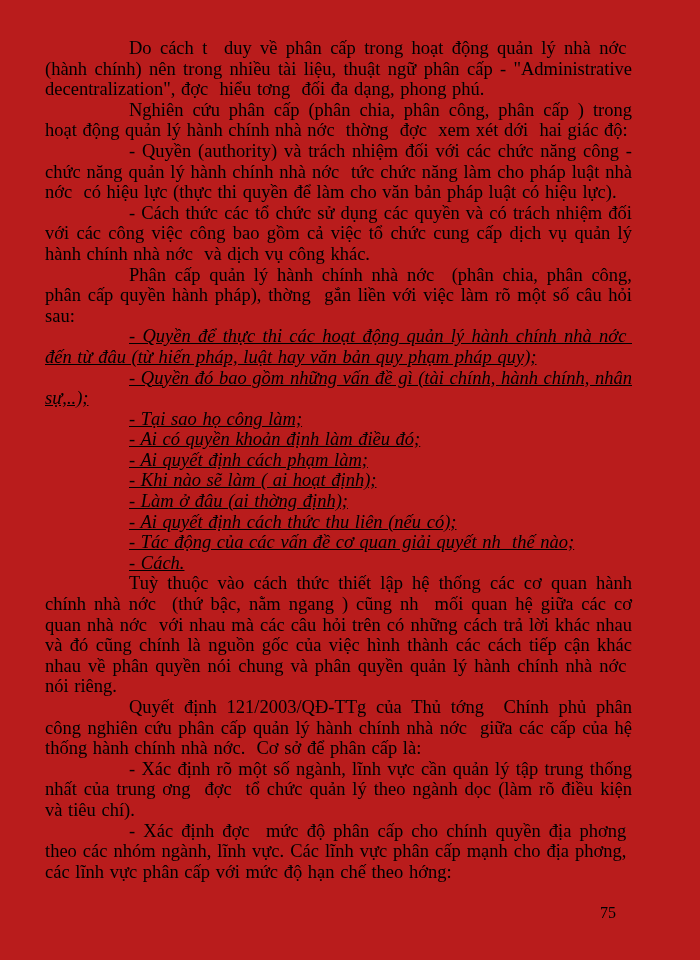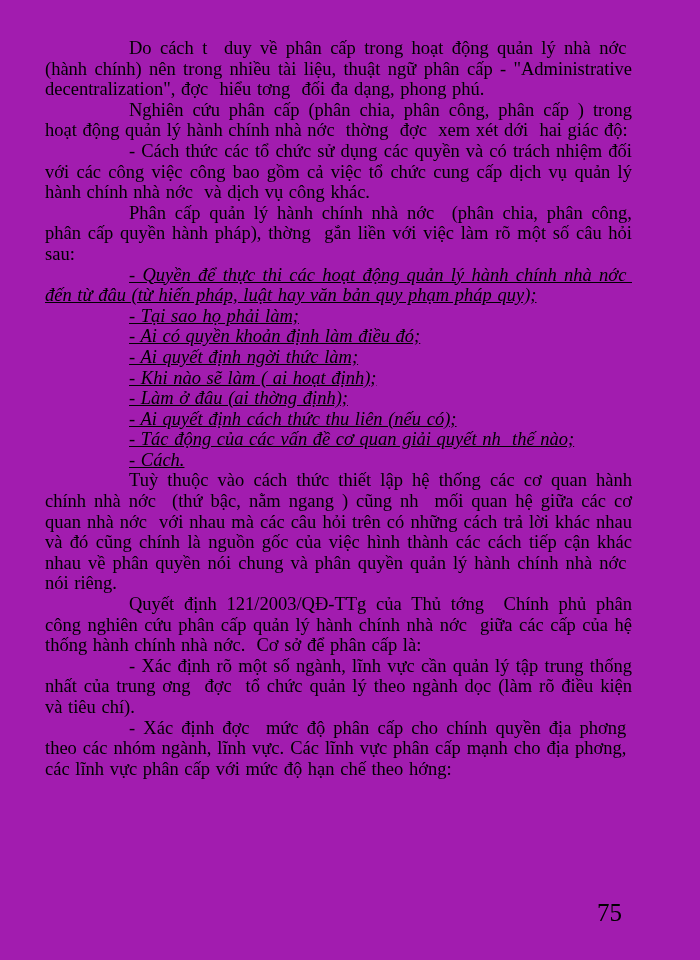--- a/index.html
+++ b/index.html
@@ -4,21 +4,21 @@
 <style>
   html, body {
     margin: 0;
     padding: 0;
     background: #ffffff;
   }
   .page {
     position: relative;
     width: 700px;
     height: 960px;
-    background: #a21caf;
+    background: #b91c1c;
     color: #000000;
     font-family: "Liberation Serif", "DejaVu Serif", serif;
     overflow: hidden;
   }
   .content {
     position: absolute;
     left: 45px;
     top: 38px;
     width: 587px;
   }
@@ -29,39 +29,41 @@
     text-align: justify;
     text-indent: 84px;
     word-spacing: 1px;
   }
   .content p.italic {
     font-style: italic;
     text-decoration: underline;
   }
   .page-number {
     position: absolute;
-    right: 78px;
+    right: 84px;
     bottom: 37px;
-    font-size: 25px;
+    font-size: 16px;
     line-height: 20px;
   }
 </style>
 </head>
 <body>
 
 <div class="page">
   <div class="content">
       <p class="">Do cách t&nbsp; duy về phân cấp trong hoạt động quản lý nhà nớc&nbsp; (hành chính) nên trong nhiều tài liệu, thuật ngữ phân cấp - "Administrative decentralization", đợc&nbsp; hiểu tơng&nbsp; đối đa dạng, phong phú.</p>
       <p class="">Nghiên cứu phân cấp (phân chia, phân công, phân cấp ) trong hoạt động quản lý hành chính nhà nớc&nbsp; thờng&nbsp; đợc&nbsp; xem xét dới&nbsp; hai giác độ:</p>
+      <p class="">- Quyền (authority) và trách nhiệm đối với các chức năng công - chức năng quản lý hành chính nhà nớc&nbsp; tức chức năng làm cho pháp luật nhà nớc&nbsp; có hiệu lực (thực thi quyền để làm cho văn bản pháp luật có hiệu lực).</p>
       <p class="">- Cách thức các tổ chức sử dụng các quyền và có trách nhiệm đối với các công việc công bao gồm cả việc tổ chức cung cấp dịch vụ quản lý hành chính nhà nớc&nbsp; và dịch vụ công khác.</p>
       <p class="">Phân cấp quản lý hành chính nhà nớc&nbsp; (phân chia, phân công, phân cấp quyền hành pháp), thờng&nbsp; gắn liền với việc làm rõ một số câu hỏi sau:</p>
       <p class="italic">- Quyền để thực thi các hoạt động quản lý hành chính nhà nớc&nbsp; đến từ đâu (từ hiến pháp, luật hay văn bản quy phạm pháp quy);</p>
-      <p class="italic">- Tại sao họ phải làm;</p>
+      <p class="italic">- Quyền đó bao gồm những vấn đề gì (tài chính, hành chính, nhân sự,..);</p>
+      <p class="italic">- Tại sao họ công làm;</p>
       <p class="italic">- Ai có quyền khoản định làm điều đó;</p>
-      <p class="italic">- Ai quyết định ngời thức làm;</p>
+      <p class="italic">- Ai quyết định cách phạm làm;</p>
       <p class="italic">- Khi nào sẽ làm ( ai hoạt định);</p>
       <p class="italic">- Làm ở đâu (ai thờng định);</p>
       <p class="italic">- Ai quyết định cách thức thu liên (nếu có);</p>
       <p class="italic">- Tác động của các vấn đề cơ quan giải quyết nh&nbsp; thế nào;</p>
       <p class="italic">- Cách.</p>
       <p class="">Tuỳ thuộc vào cách thức thiết lập hệ thống các cơ quan hành chính nhà nớc&nbsp; (thứ bậc, nằm ngang ) cũng nh&nbsp; mối quan hệ giữa các cơ quan nhà nớc&nbsp; với nhau mà các câu hỏi trên có những cách trả lời khác nhau và đó cũng chính là nguồn gốc của việc hình thành các cách tiếp cận khác nhau về phân quyền nói chung và phân quyền quản lý hành chính nhà nớc&nbsp; nói riêng.</p>
       <p class="">Quyết định 121/2003/QĐ-TTg của Thủ tớng&nbsp; Chính phủ phân công nghiên cứu phân cấp quản lý hành chính nhà nớc&nbsp; giữa các cấp của hệ thống hành chính nhà nớc.&nbsp; Cơ sở để phân cấp là:</p>
       <p class="">- Xác định rõ một số ngành, lĩnh vực cần quản lý tập trung thống nhất của trung ơng&nbsp; đợc&nbsp; tổ chức quản lý theo ngành dọc (làm rõ điều kiện và tiêu chí).</p>
       <p class="">- Xác định đợc&nbsp; mức độ phân cấp cho chính quyền địa phơng&nbsp; theo các nhóm ngành, lĩnh vực. Các lĩnh vực phân cấp mạnh cho địa phơng,&nbsp; các lĩnh vực phân cấp với mức độ hạn chế theo hớng:</p>
     </div>

